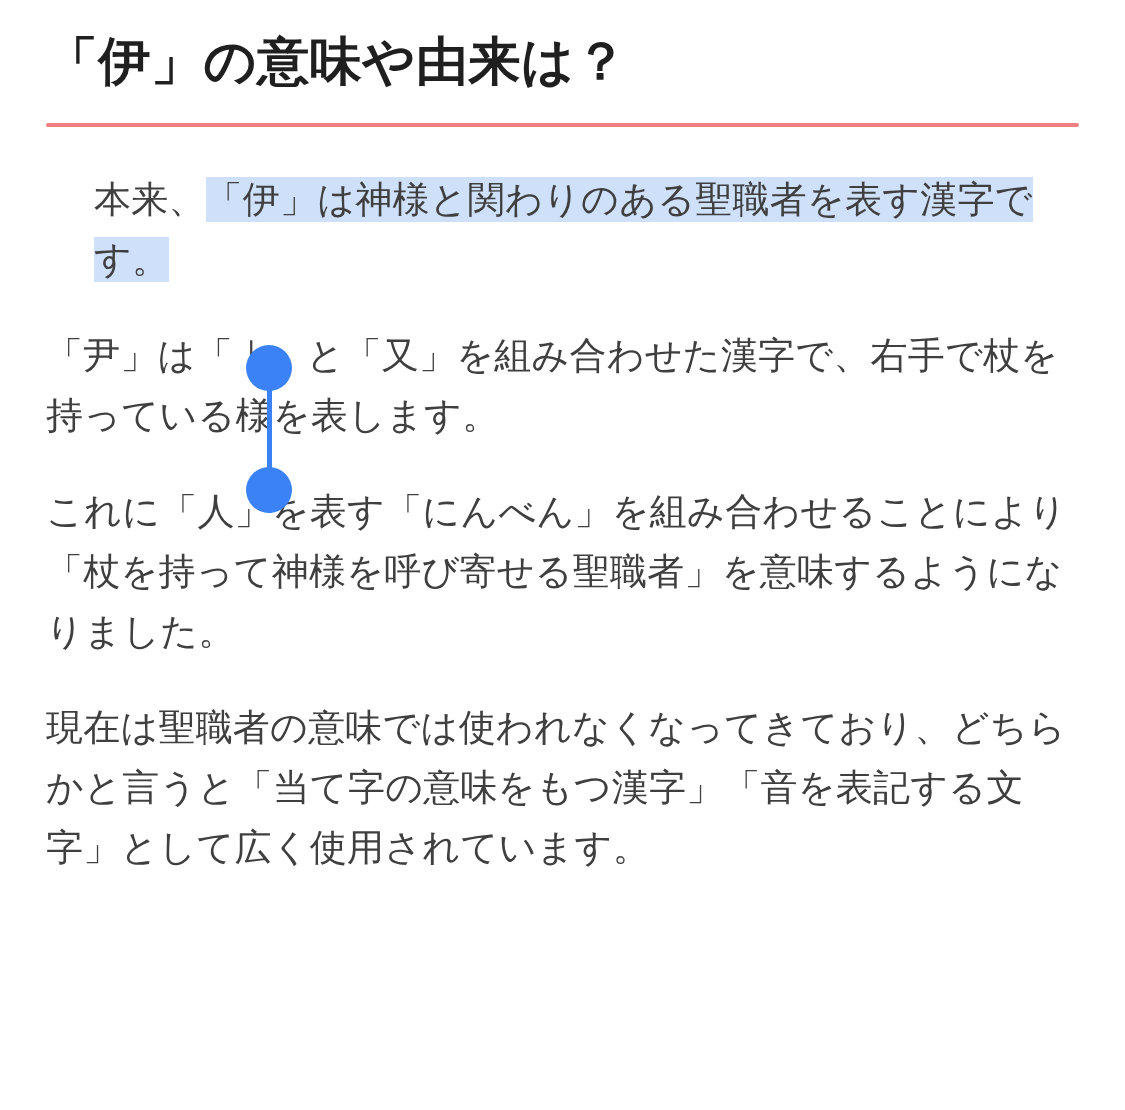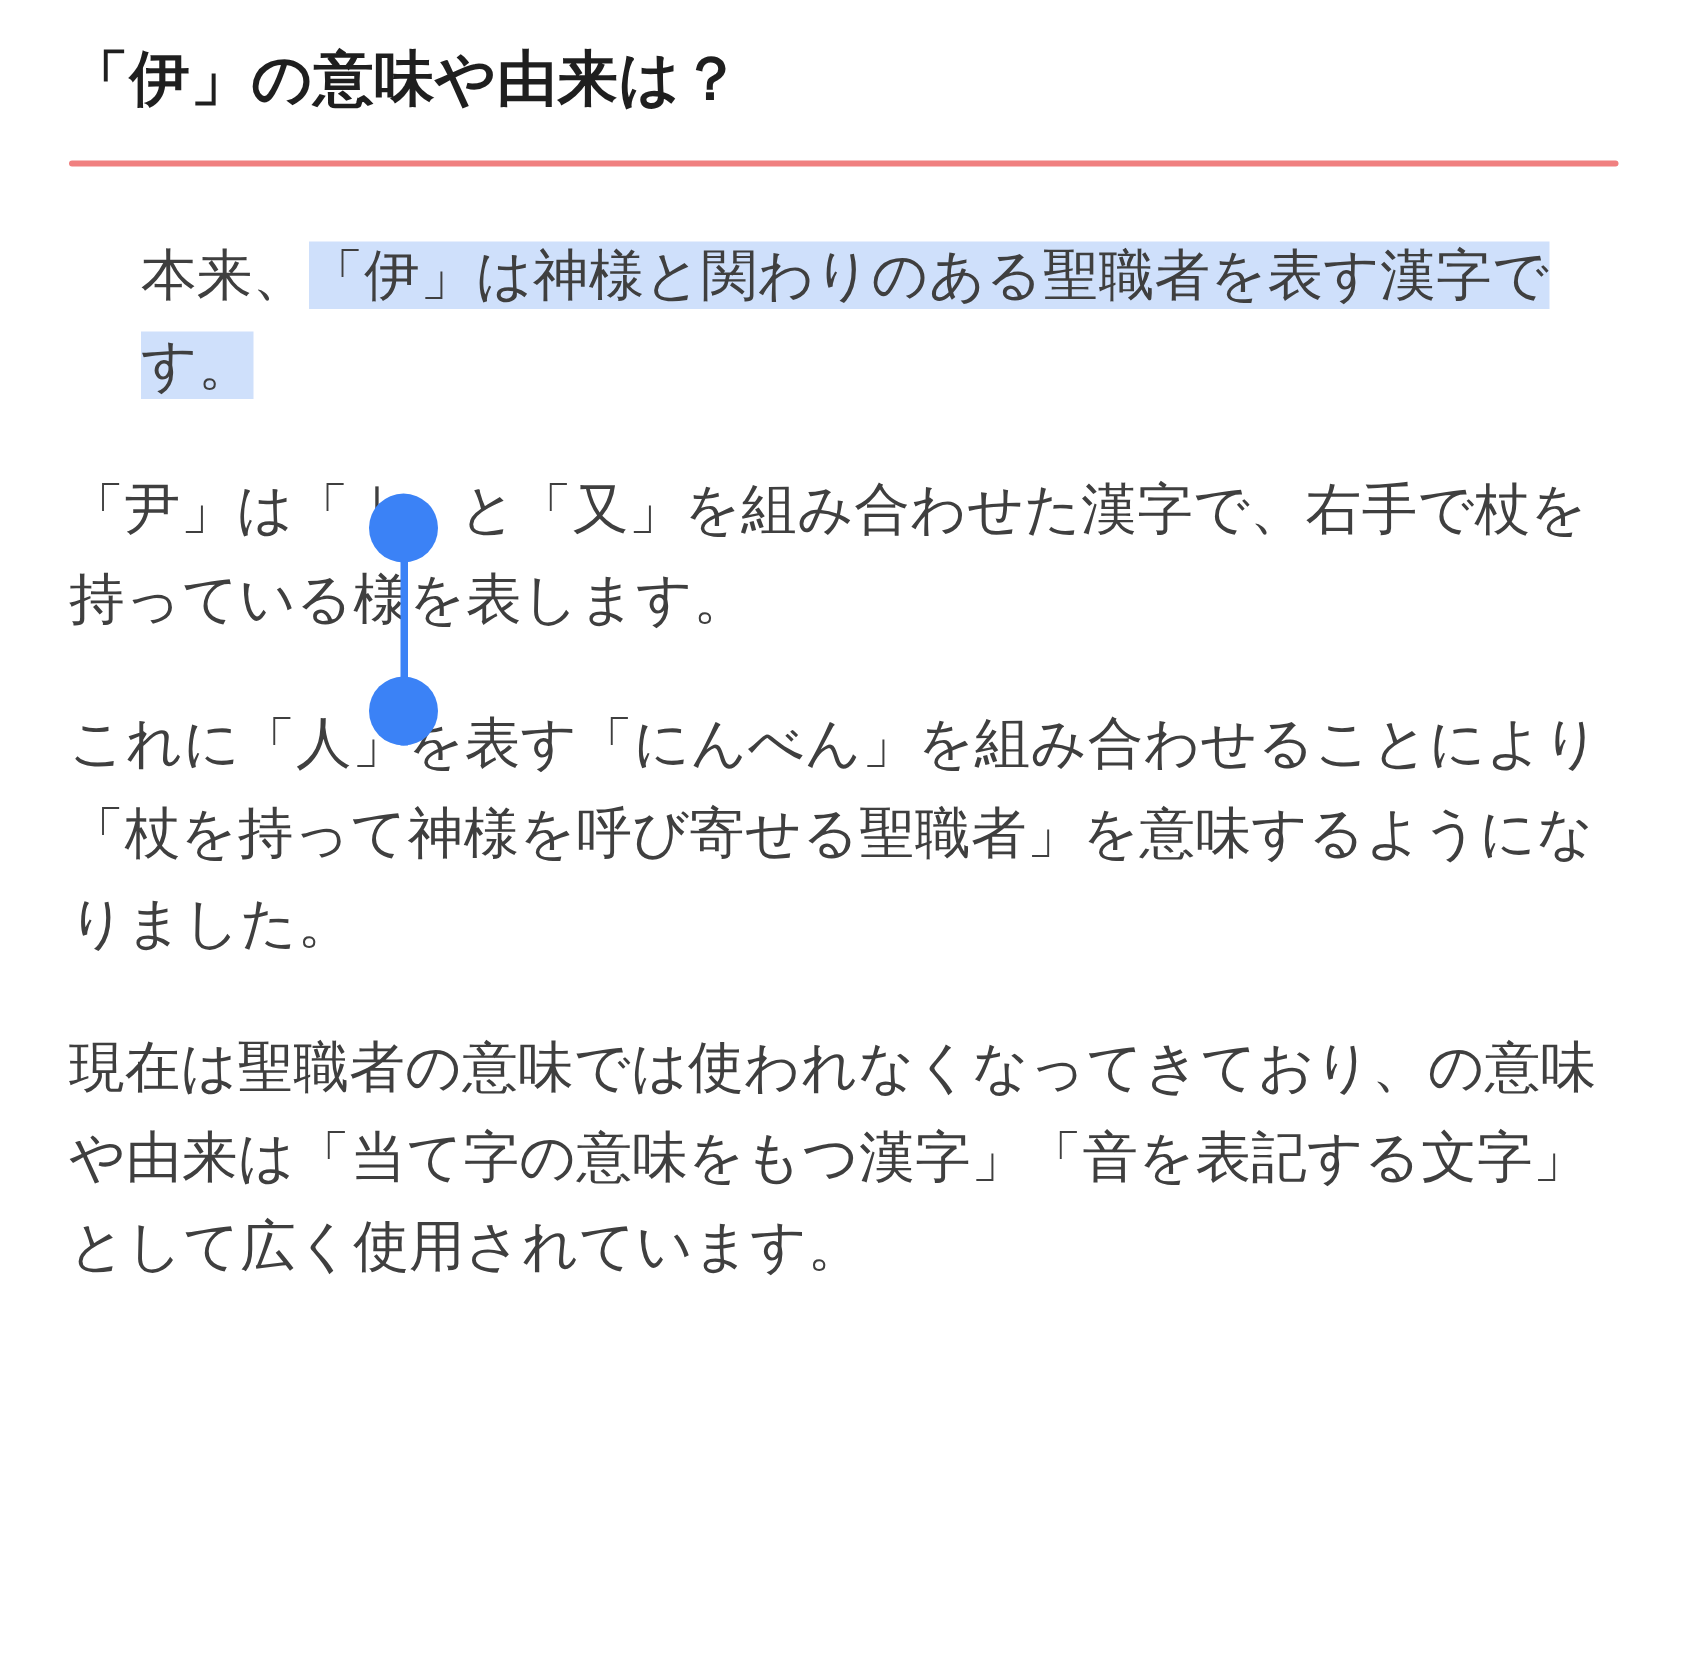--- a/index.html
+++ b/index.html
@@ -18,21 +18,21 @@
   .page {
     position: relative;
     width: 1125px;
     height: 1110px;
     box-sizing: border-box;
     padding: 0 46px;
   }
   .article-title {
     margin: 0;
     padding-top: 26px;
-    font-size: 40px;
+    font-size: 52px;
     line-height: 1.35;
     font-weight: bold;
     letter-spacing: 0.5px;
     color: #1f1f1f;
   }
   .title-rule {
     margin-top: 27px;
     height: 4px;
     width: 100%;
     background: #f08080;
@@ -124,16 +124,16 @@
         <span class="bar"></span>
         <span class="knob"></span>
       </span>
       <span class="handle handle-end">
         <span class="knob"></span>
       </span>
     </p>
 
     <p class="para">「尹」は「｜」と「又」を組み合わせた漢字で、右手で杖を持っている様を表します。</p>
     <p class="para">これに「人」を表す「にんべん」を組み合わせることにより「杖を持って神様を呼び寄せる聖職者」を意味するようになりました。</p>
-    <p class="para">現在は聖職者の意味では使われなくなってきており、の意味や由来は「当て字の意味をもつ漢字」「音を表記する文字」として広く使用されています。</p>
+    <p class="para">現在は聖職者の意味では使われなくなってきており、どちらかと言うと「当て字の意味をもつ漢字」「音を表記する文字」として広く使用されています。</p>
 
   </div>
 </div>
 
 </body></html>

